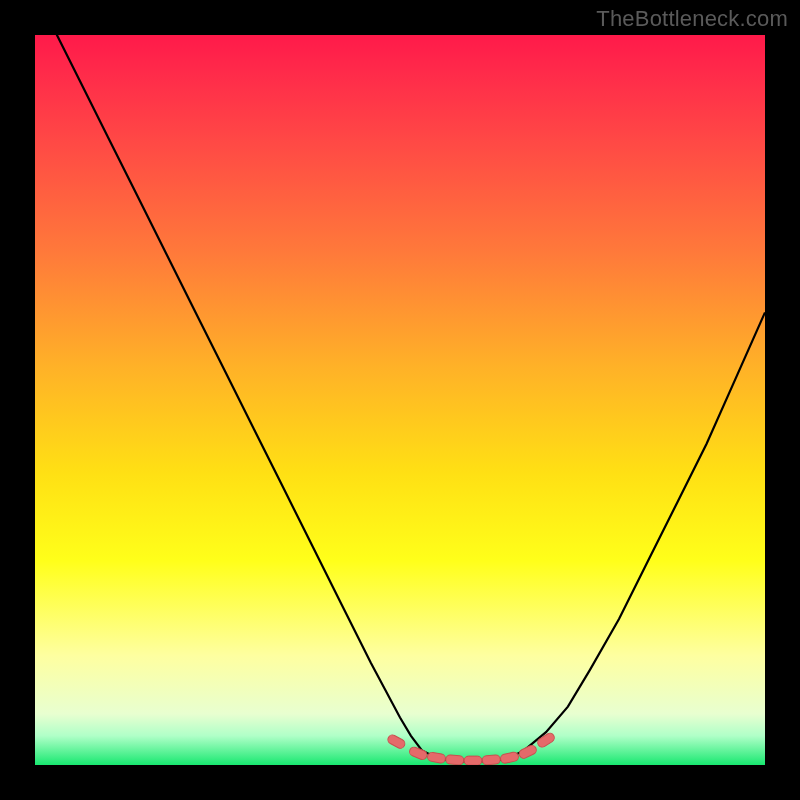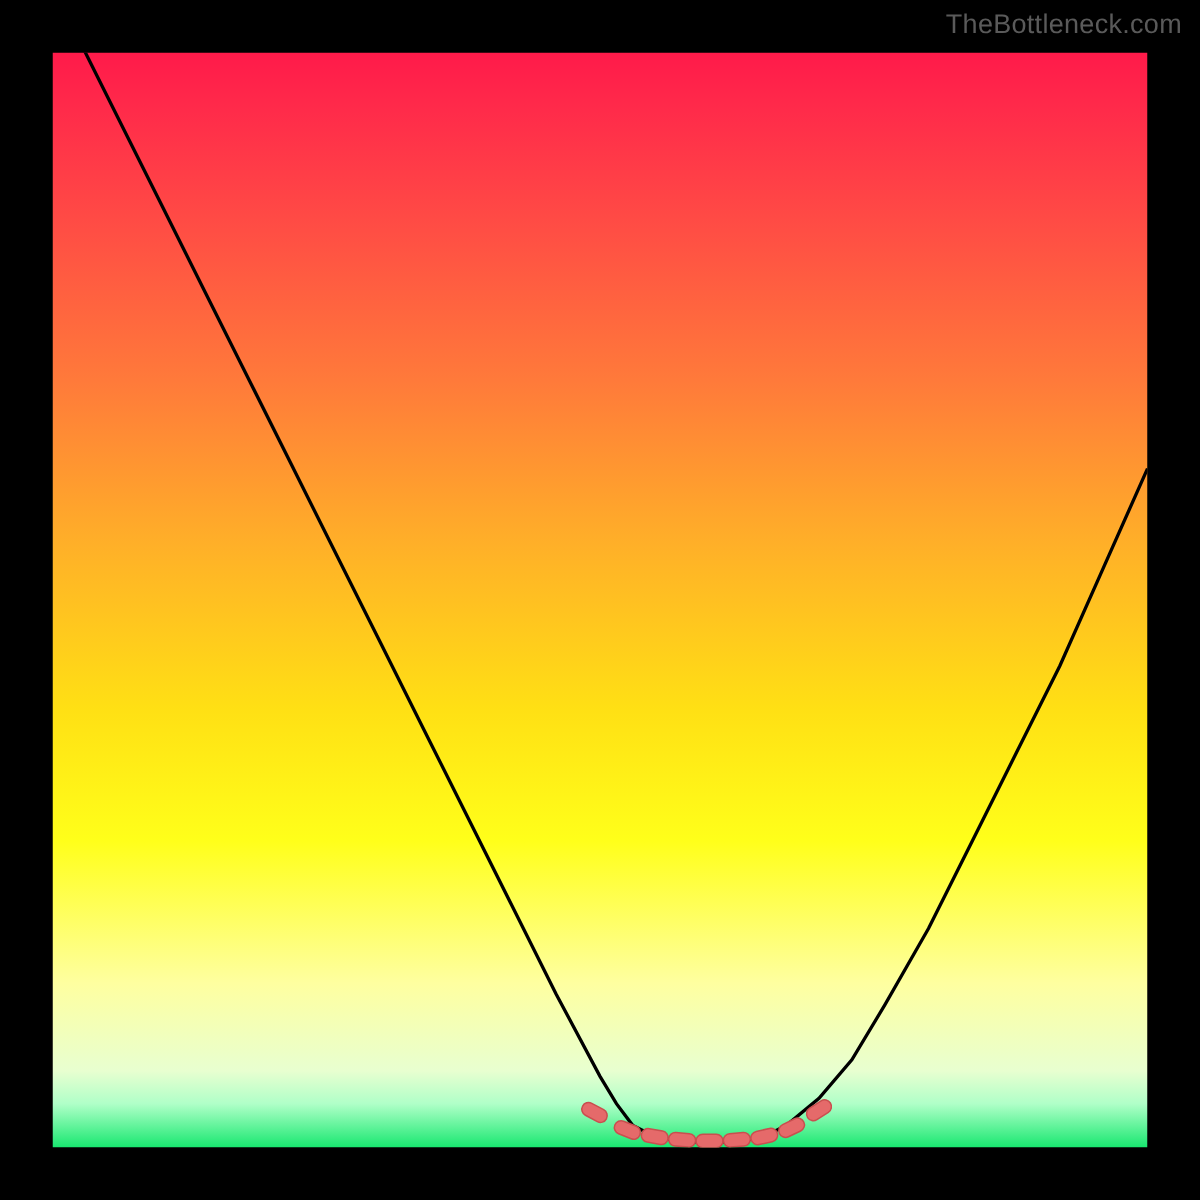--- a/index.html
+++ b/index.html
@@ -16,21 +16,21 @@
     left: 0;
     width: 800px;
     height: 800px;
     background: #000;
   }
   .watermark {
     position: absolute;
     top: 6px;
     right: 12px;
     font-family: Arial, Helvetica, sans-serif;
-    font-size: 18px;
+    font-size: 22px;
     font-weight: 400;
     color: #5a5a5a;
     letter-spacing: 0.2px;
   }
   .plot-wrap {
     position: absolute;
     left: 35px;
     top: 35px;
     width: 730px;
     height: 730px;

